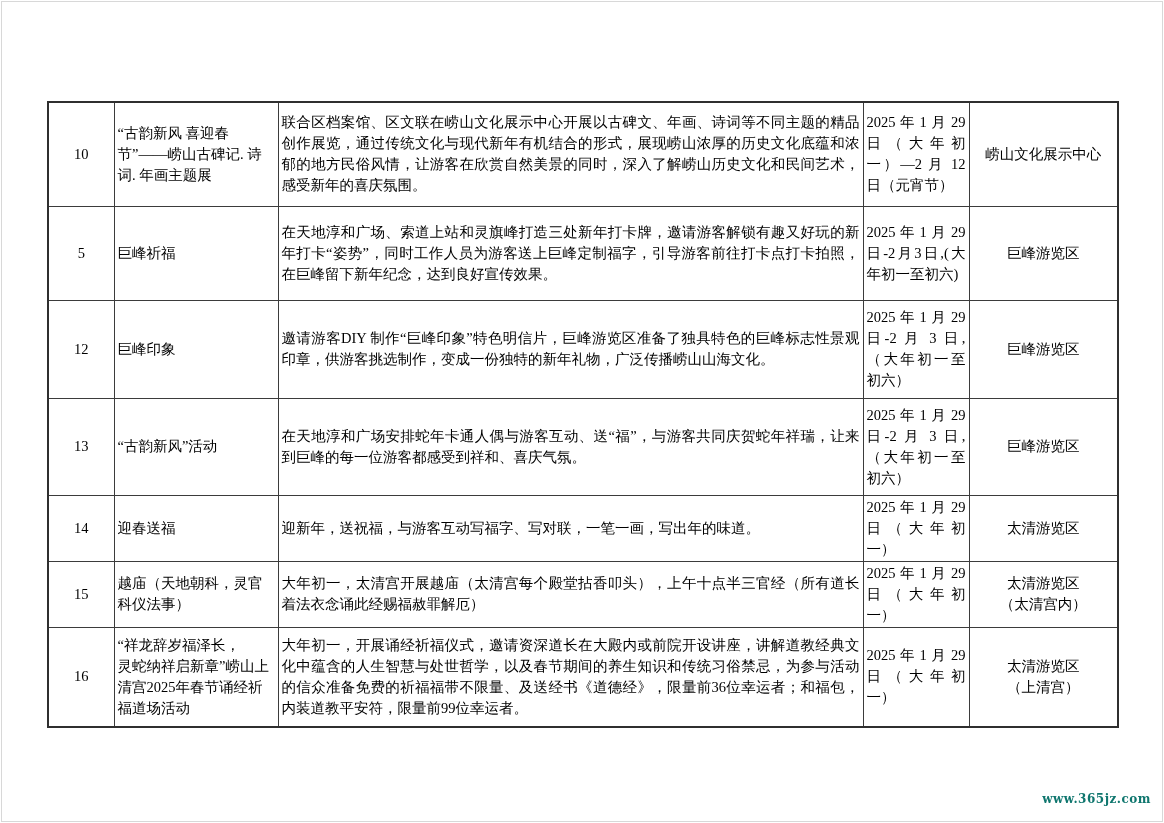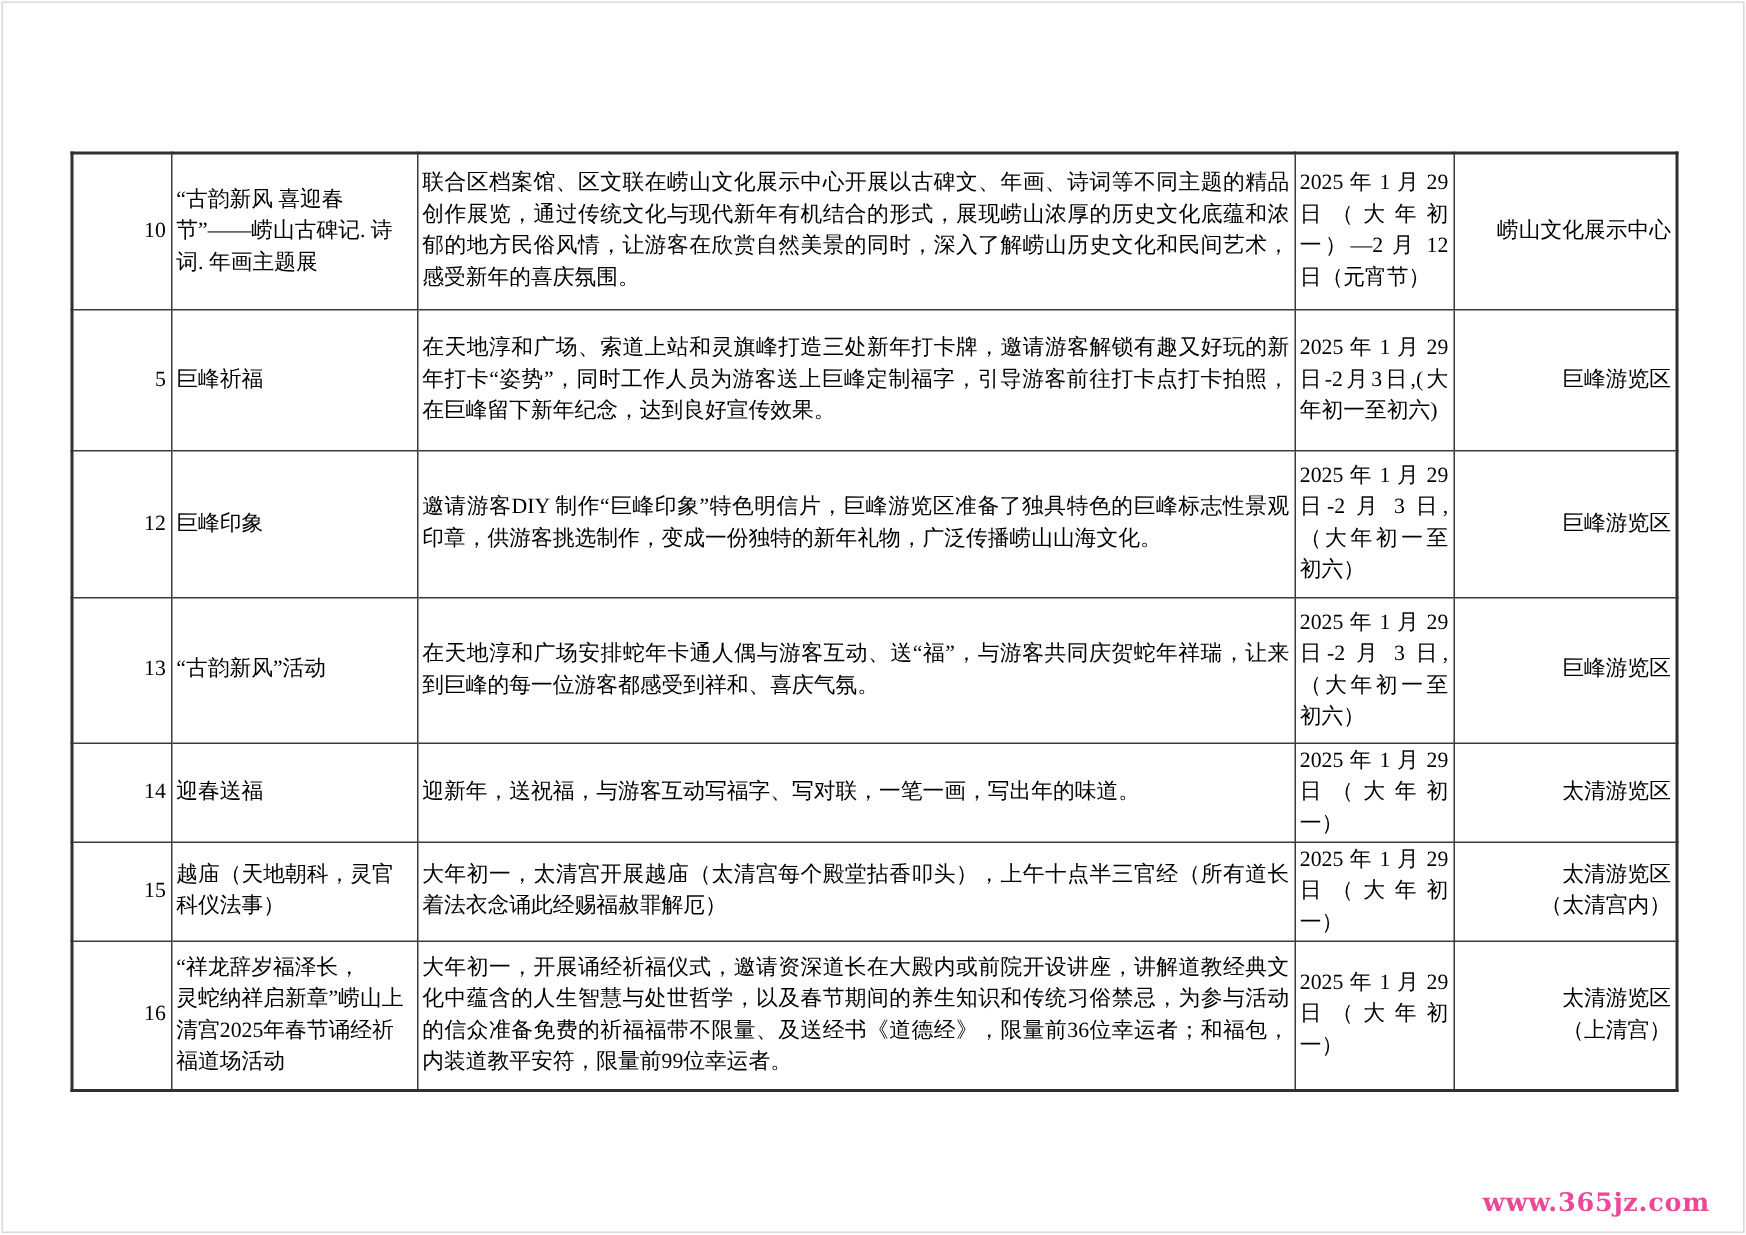--- a/index.html
+++ b/index.html
@@ -32,46 +32,46 @@
   }
   table.activity-table td {
     border: 1px solid #3b3b3b;
     vertical-align: middle;
     padding: 1px 3px;
     font-size: 14.5px;
     line-height: 21px;
     overflow: hidden;
   }
   td.cell-num {
-    text-align: right;
+    text-align: center;
     font-size: 14px;
   }
   td.cell-name {
     text-align: left;
     white-space: pre-line;
     margin-top: 10px;
   }
   td.cell-desc {
     text-align: justify;
     margin-top: 35px;
   }
   td.cell-date {
     text-align: justify;
   }
   td.cell-loc {
-    text-align: right;
+    text-align: center;
     white-space: pre-line;
   }
   .watermark {
     position: absolute;
-    right: 24px;
+    right: 13px;
     top: 792px;
-    font-size: 17px;
+    font-size: 12px;
     font-weight: bold;
-    color: #ec4899;
+    color: #0f766e;
     font-family: "DejaVu Serif", serif;
     letter-spacing: 0.5px;
   }
 </style>
 </head>
 <body>
 
 <div class="page-frame"></div>
 
 <table class="activity-table">

